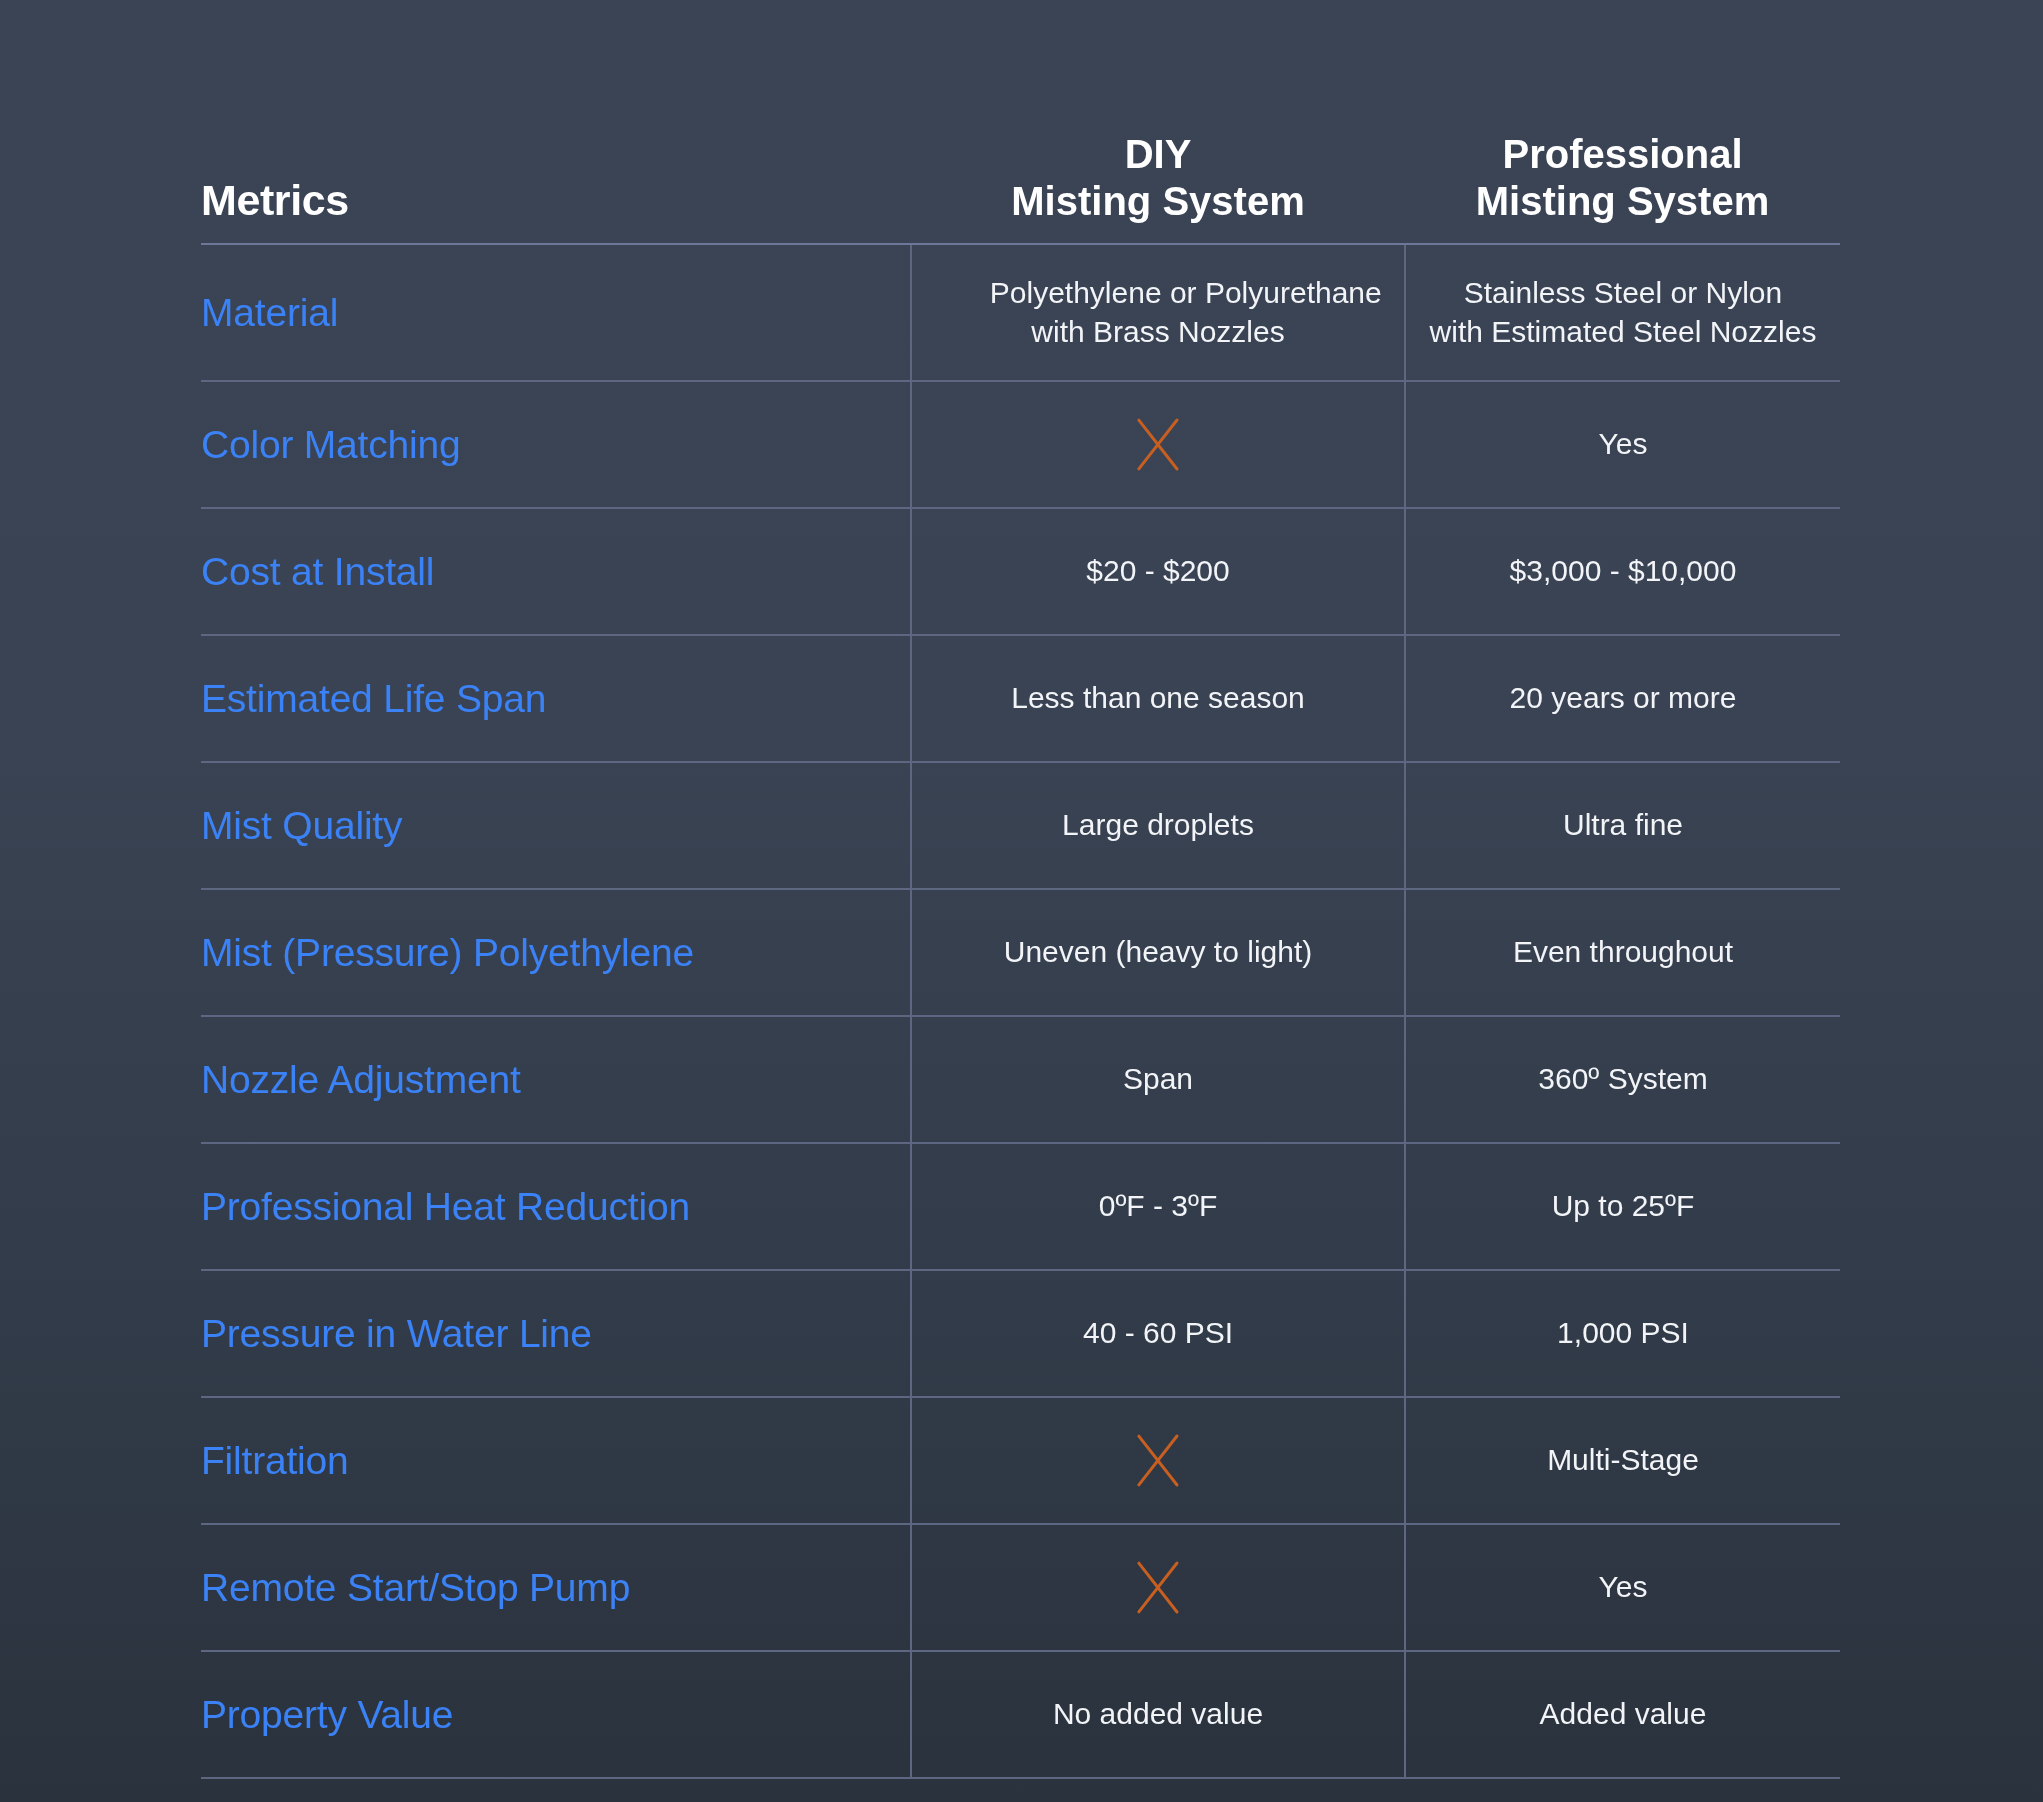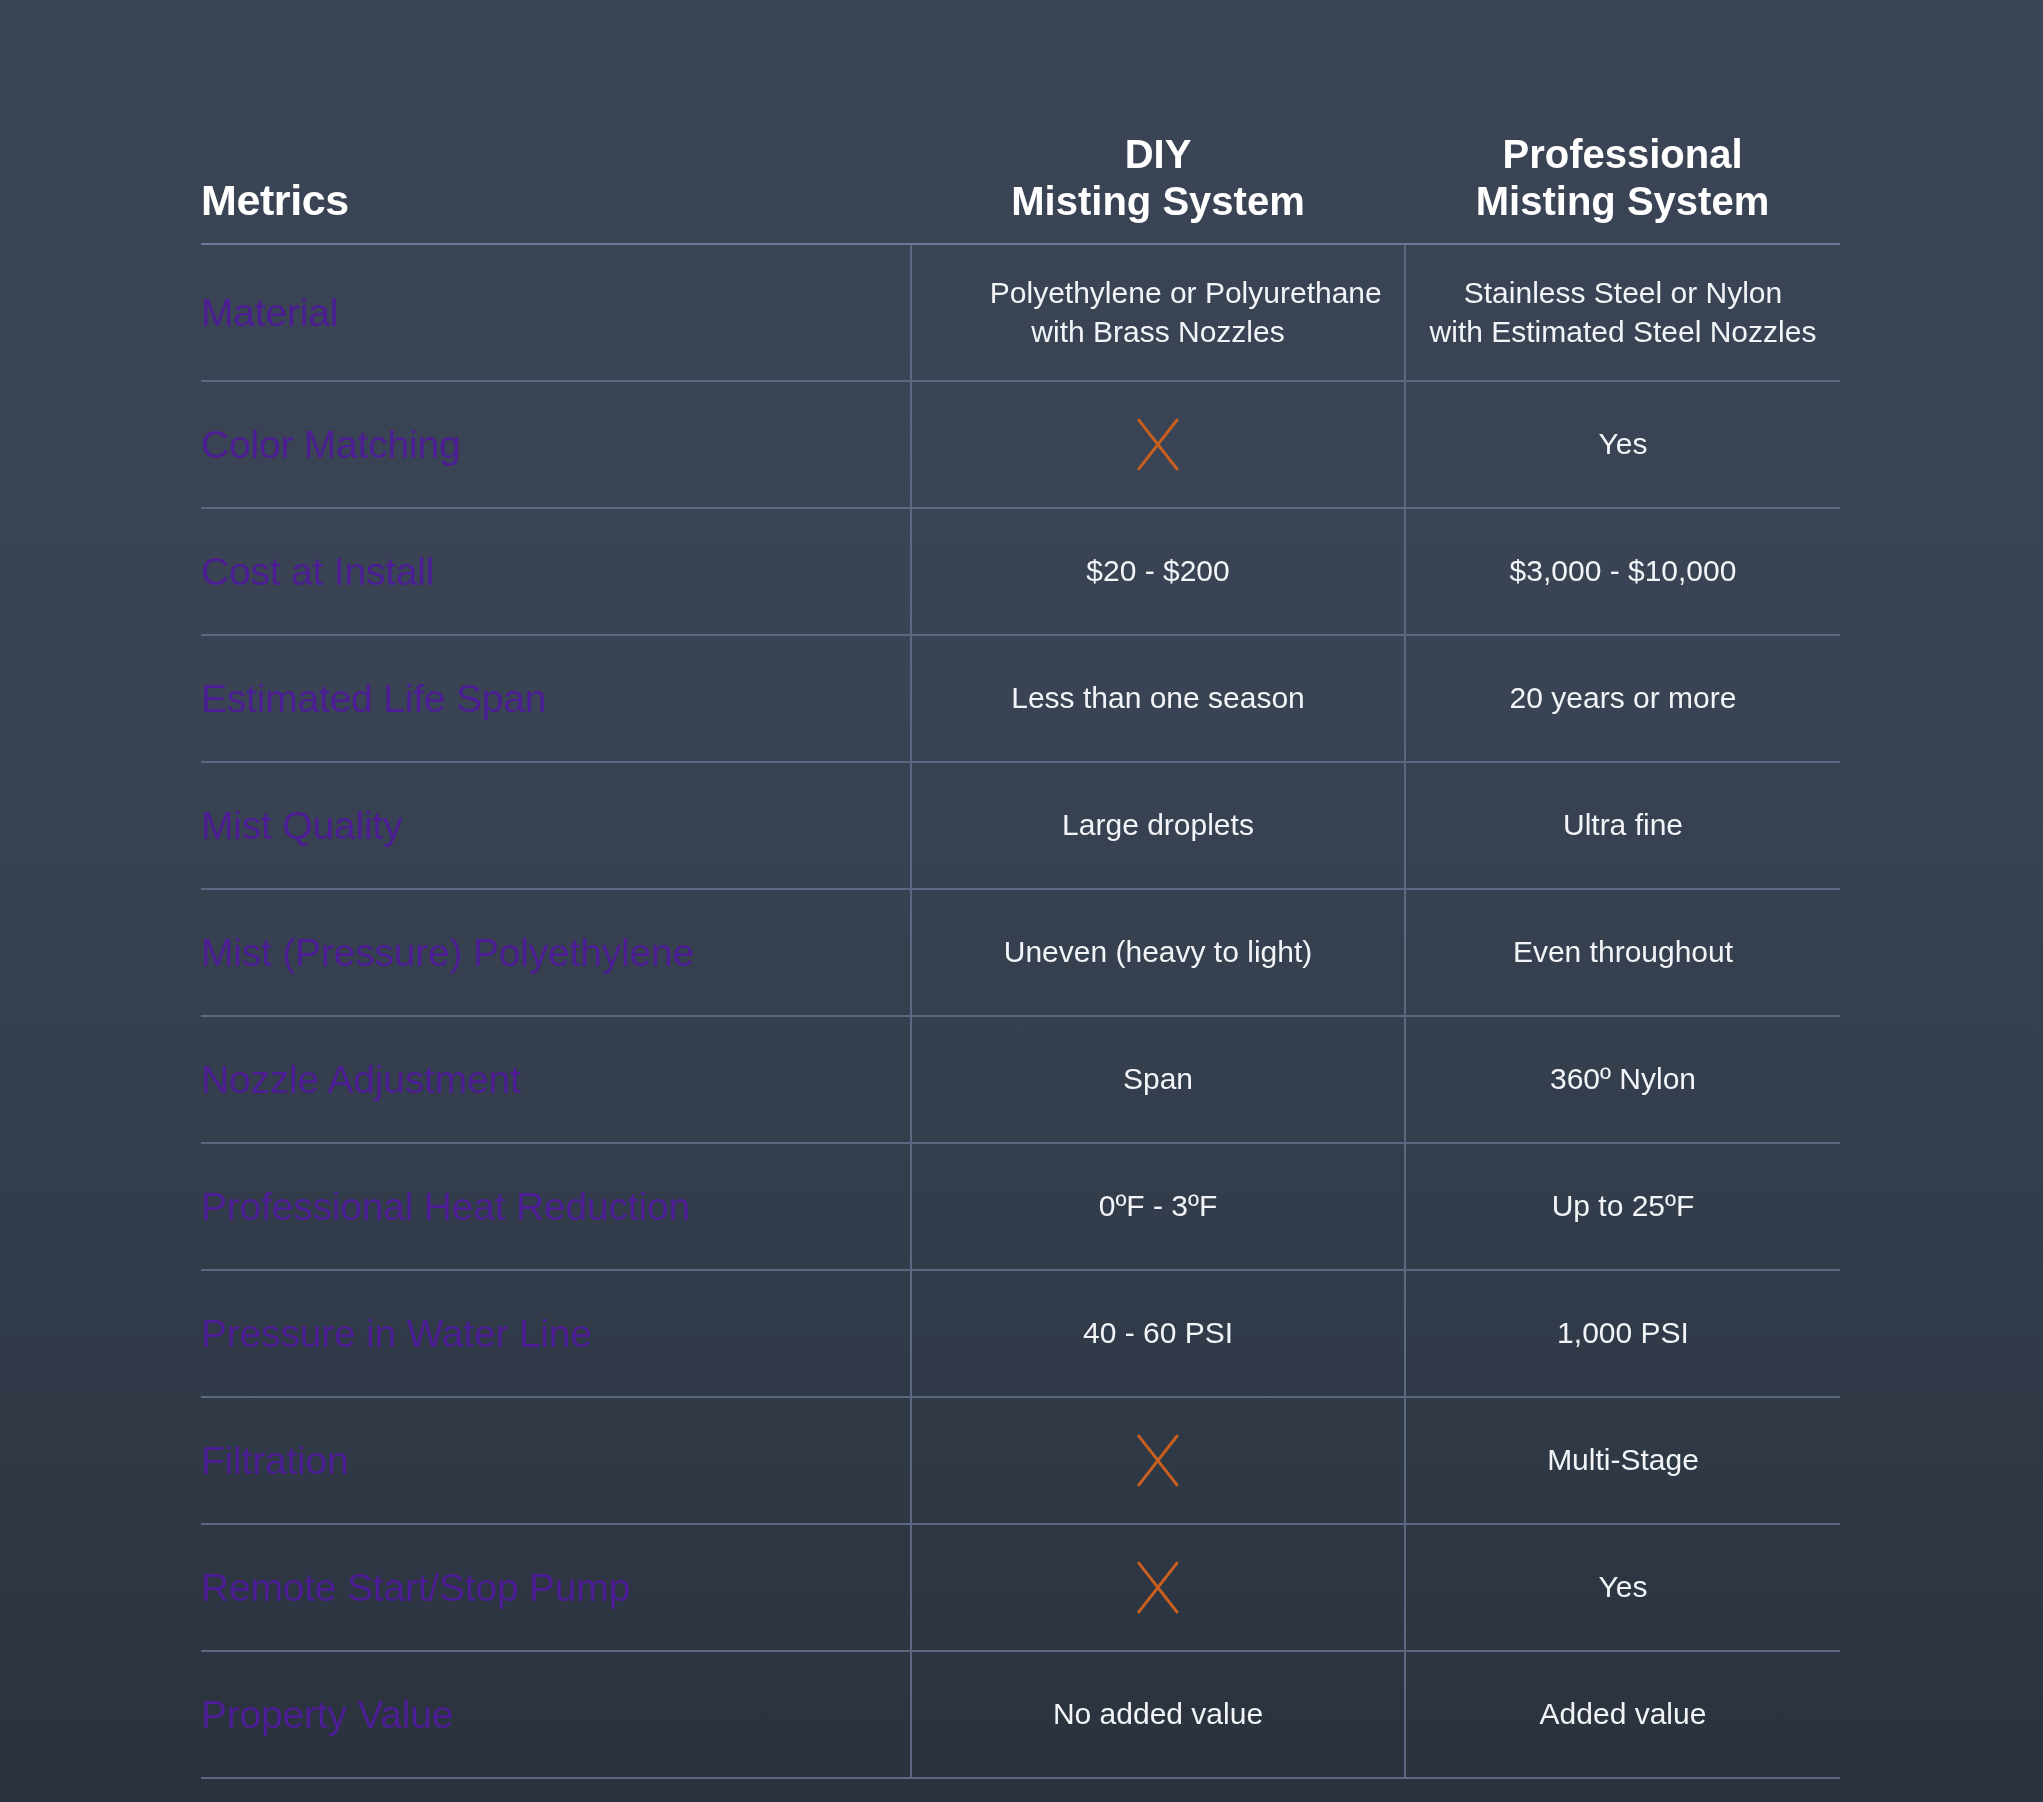--- a/index.html
+++ b/index.html
@@ -66,21 +66,21 @@
   tbody td {
     border-bottom: 2.4px solid #5e6782;
     vertical-align: middle;
   }
 
   td.c-metric {
     text-align: left;
     font-size: 39px;
     font-weight: 400;
     letter-spacing: -0.2px;
-    color: #4c1d95;
+    color: #3b82f6;
     padding: 21px 32px 21px 0;
   }
 
   td.c-val {
     text-align: center;
     font-size: 30px;
     font-weight: 400;
     line-height: 1.28;
     color: #f2f4f7;
     padding: 21px 22.3px;
@@ -168,21 +168,21 @@
           <td class="c-val"><span>Ultra fine</span></td>
         </tr>
         <tr class="row-std">
           <td class="c-metric">Mist (Pressure) Polyethylene</td>
           <td class="c-val"><span>Uneven (heavy to light)</span></td>
           <td class="c-val"><span>Even throughout</span></td>
         </tr>
         <tr class="row-std">
           <td class="c-metric">Nozzle Adjustment</td>
           <td class="c-val"><span>Span</span></td>
-          <td class="c-val"><span>360º Nylon</span></td>
+          <td class="c-val"><span>360º System</span></td>
         </tr>
         <tr class="row-std">
           <td class="c-metric">Professional Heat Reduction</td>
           <td class="c-val"><span>0ºF - 3ºF</span></td>
           <td class="c-val"><span>Up to 25ºF</span></td>
         </tr>
         <tr class="row-std">
           <td class="c-metric">Pressure in Water Line</td>
           <td class="c-val"><span>40 - 60 PSI</span></td>
           <td class="c-val"><span>1,000 PSI</span></td>

